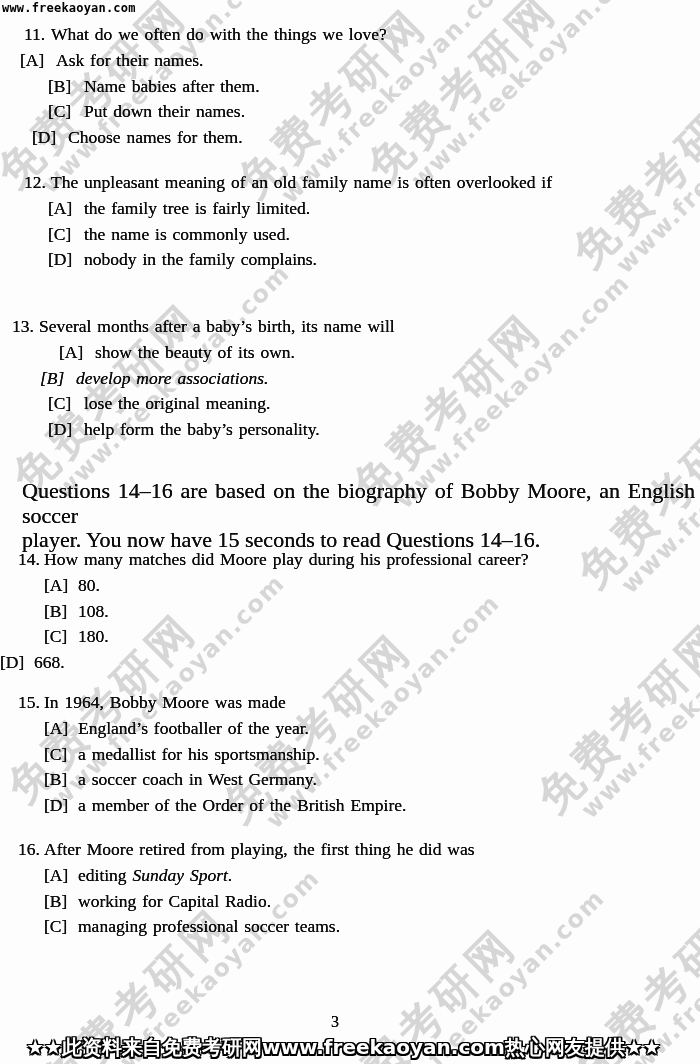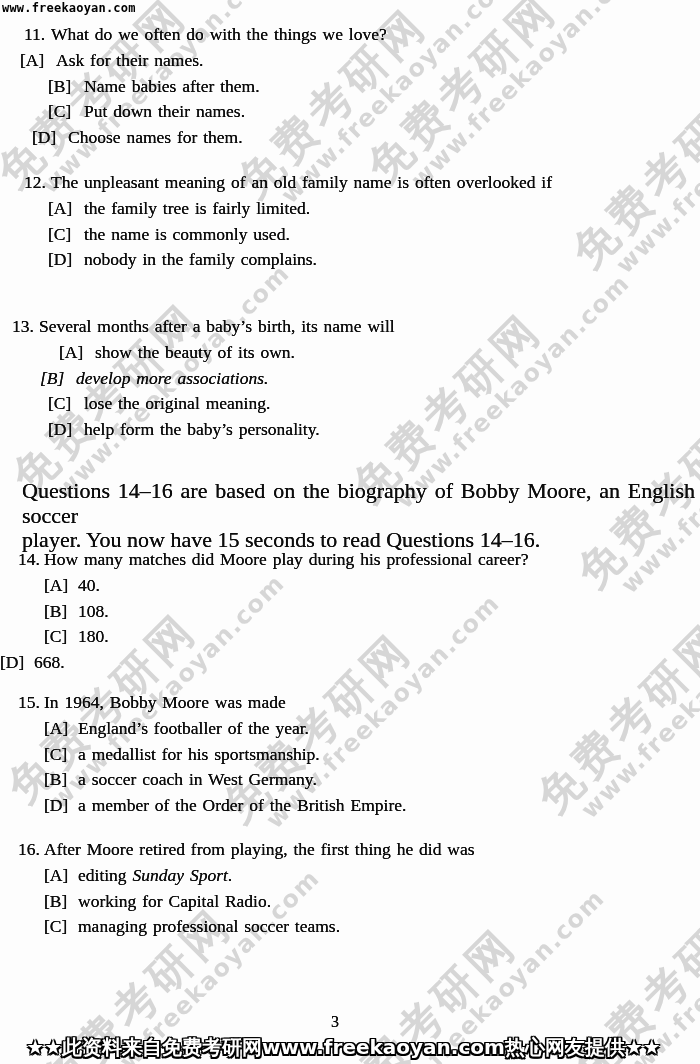--- a/index.html
+++ b/index.html
@@ -135,21 +135,21 @@
         </div>
         <div class="question" style="top: 314px;">
           <div class="line stem" style="padding-left: 12px;"><span class="qnum" style="width: 27px;">13.</span><span>Several months after a baby’s birth, its name will</span></div>
           <div class="line opt" style="padding-left: 48px; margin-left: 11px;"><span class="olab" style="width: 36px;">[A]</span><span>show the beauty of its own.</span></div>
           <div class="line opt" style="padding-left: 40px; font-style: italic;"><span class="olab" style="width: 36px;">[B]</span><span>develop more associations.</span></div>
           <div class="line opt" style="padding-left: 48px;"><span class="olab" style="width: 36px;">[C]</span><span>lose the original meaning.</span></div>
           <div class="line opt" style="padding-left: 48px;"><span class="olab" style="width: 36px;">[D]</span><span>help form the baby’s personality.</span></div>
         </div>
         <div class="question" style="top: 547px;">
           <div class="line stem" style="padding-left: 18px;"><span class="qnum" style="width: 26px;">14.</span><span>How many matches did Moore play during his professional career?</span></div>
-          <div class="line opt" style="padding-left: 44px;"><span class="olab" style="width: 34px;">[A]</span><span>40.</span></div>
+          <div class="line opt" style="padding-left: 44px;"><span class="olab" style="width: 34px;">[A]</span><span>80.</span></div>
           <div class="line opt" style="padding-left: 44px;"><span class="olab" style="width: 34px;">[B]</span><span>108.</span></div>
           <div class="line opt" style="padding-left: 44px;"><span class="olab" style="width: 34px;">[C]</span><span>180.</span></div>
           <div class="line opt" style=""><span class="olab" style="width: 34px;">[D]</span><span>668.</span></div>
         </div>
         <div class="question" style="top: 690px;">
           <div class="line stem" style="padding-left: 18px;"><span class="qnum" style="width: 26px;">15.</span><span>In 1964, Bobby Moore was made</span></div>
           <div class="line opt" style="padding-left: 44px;"><span class="olab" style="width: 34px;">[A]</span><span>England’s footballer of the year.</span></div>
           <div class="line opt" style="padding-left: 44px;"><span class="olab" style="width: 34px;">[C]</span><span>a medallist for his sportsmanship.</span></div>
           <div class="line opt" style="padding-left: 44px;"><span class="olab" style="width: 34px;">[B]</span><span>a soccer coach in West Germany.</span></div>
           <div class="line opt" style="padding-left: 44px;"><span class="olab" style="width: 34px;">[D]</span><span>a member of the Order of the British Empire.</span></div>

